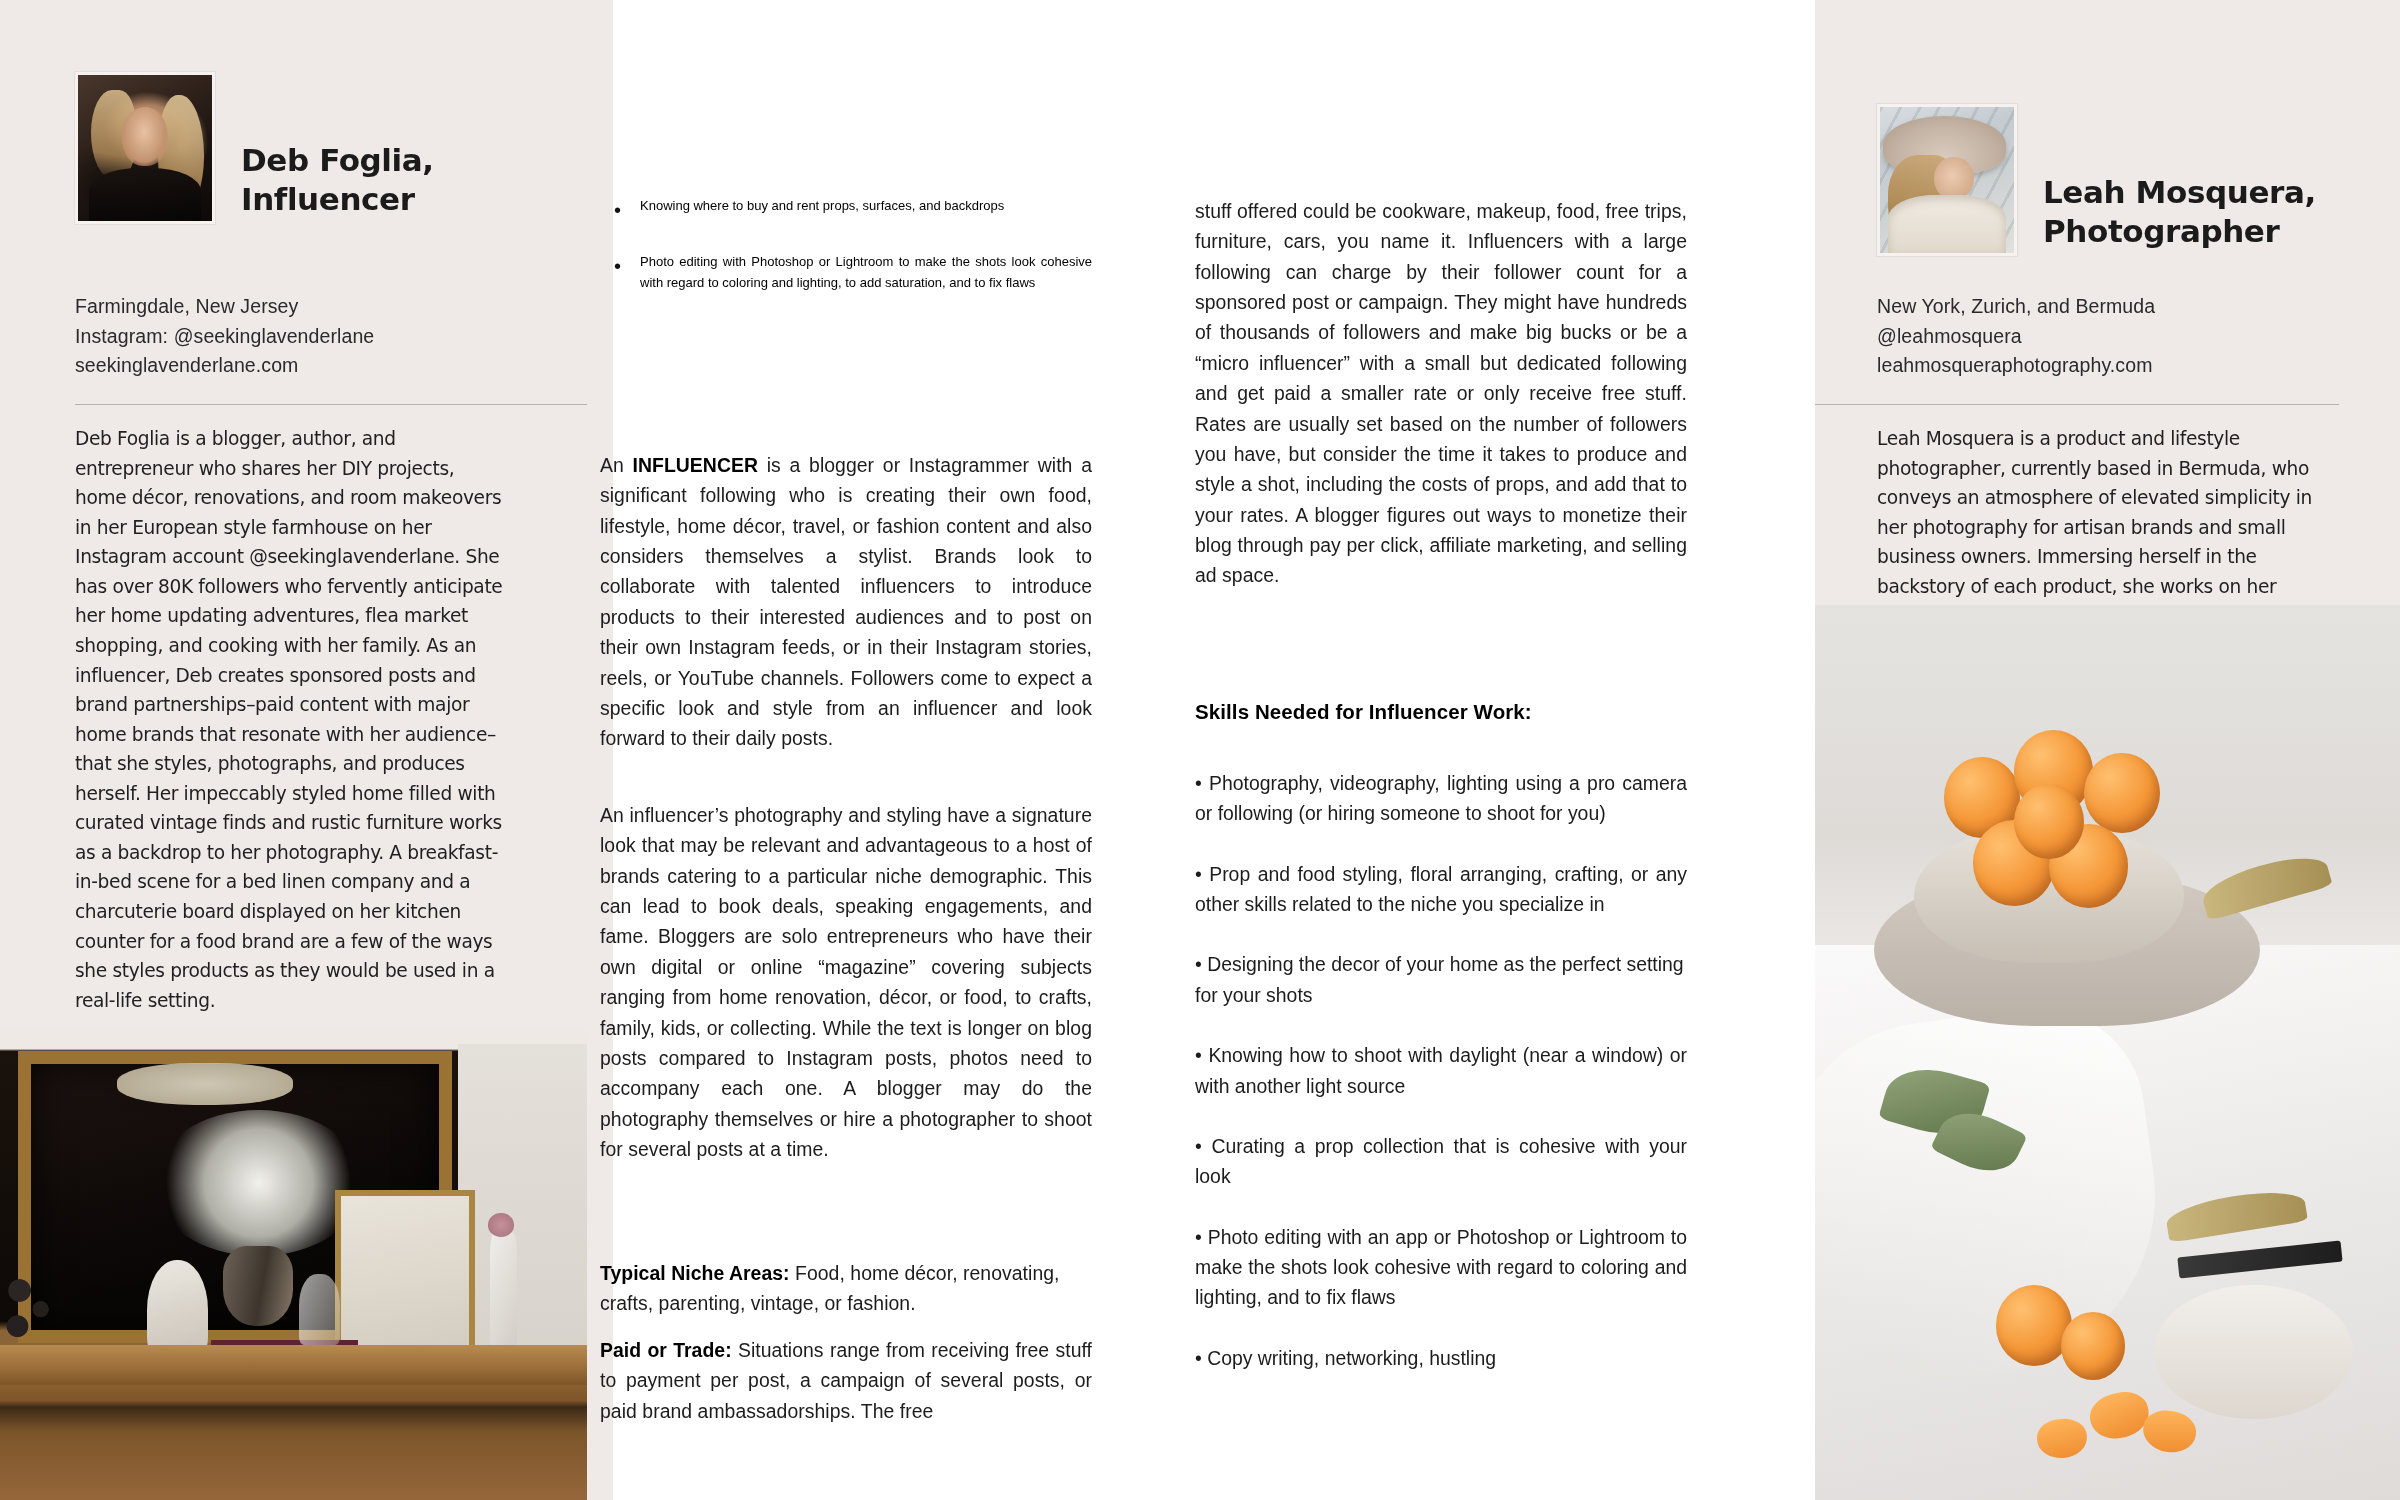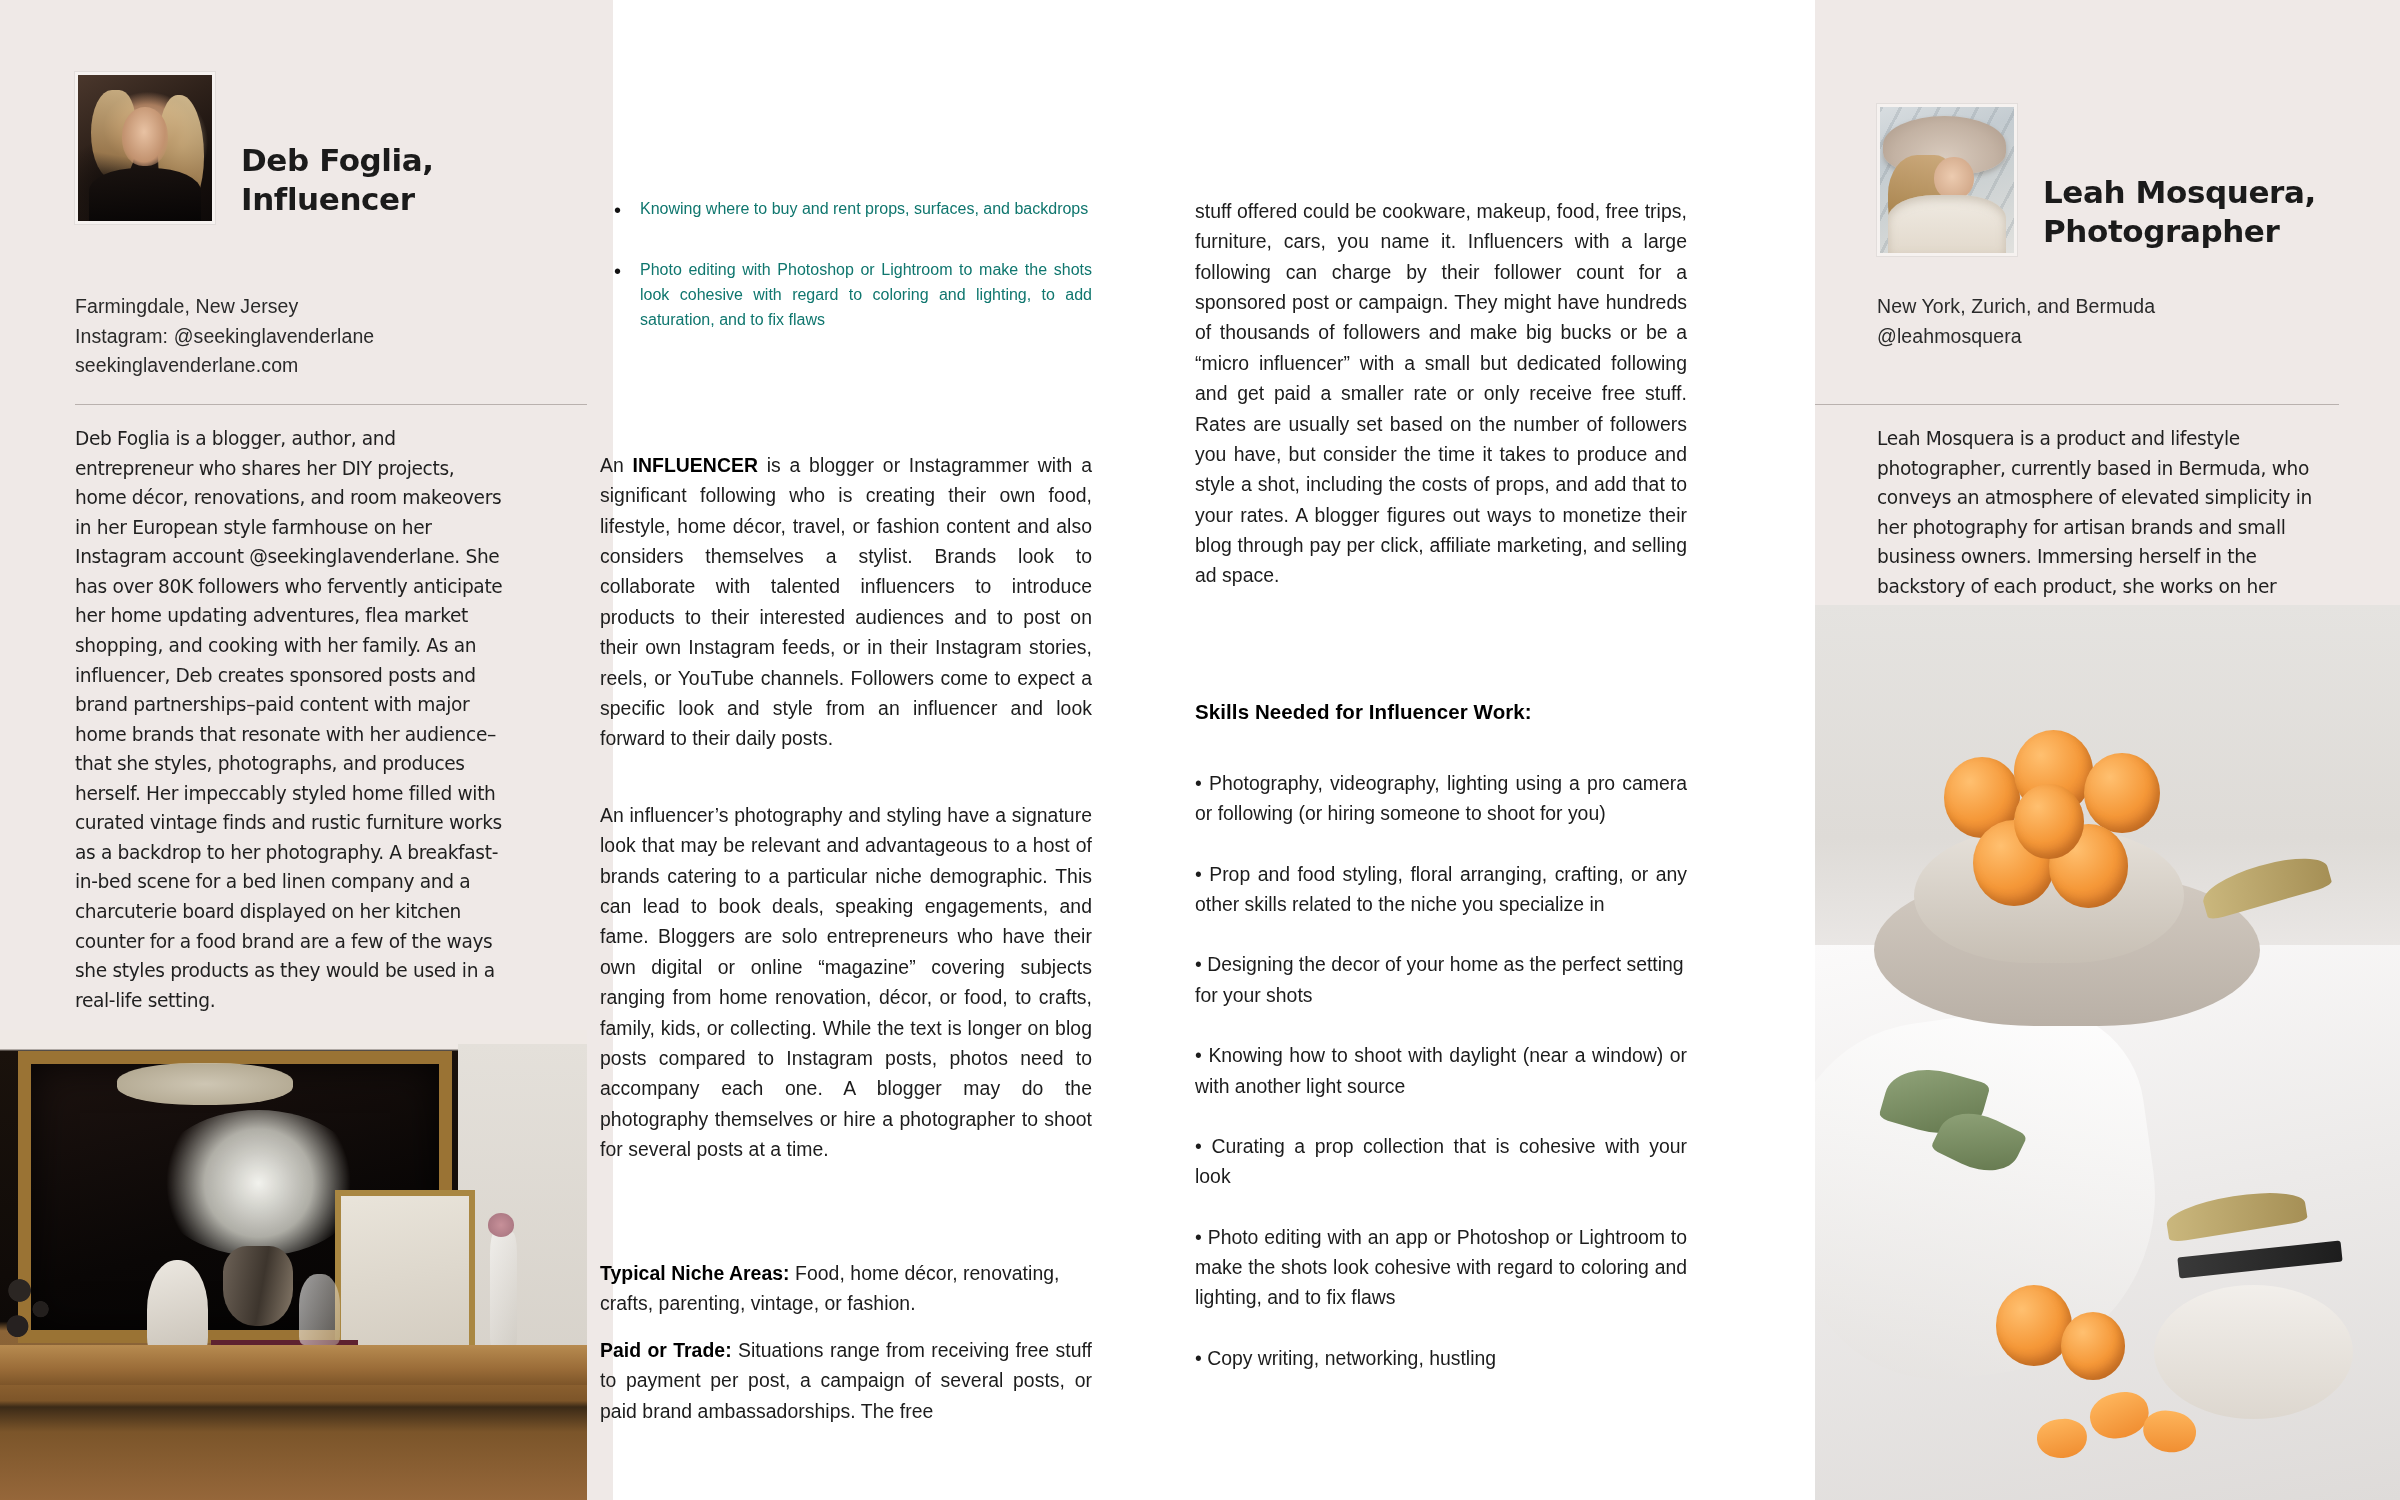--- a/index.html
+++ b/index.html
@@ -63,24 +63,24 @@
     letter-spacing:.05px;
   }
   .body-text.ragged { text-align:left; }
   .body-text b, .lead-in { font-weight:700; color:#000; }
 
   ul.dot-list { list-style:none; }
   ul.dot-list li {
     position:relative;
     padding-left:40px;
     margin-bottom:36px;
-    font-size:16px;
+    font-size:13px;
     line-height:1.565;
     text-align:justify;
-    color:#0f766e;
+    color:#000000;
   }
   ul.dot-list li:last-child { margin-bottom:0; }
   ul.dot-list li::before {
     content:"\2022";
     position:absolute; left:14px; top:-1px;
     font-size:20px; color:#111;
   }
 
   .section-head {
     font-weight:700;
@@ -296,20 +296,21 @@
       </div>
       <div class="profile-name">
         <div>Leah Mosquera,</div>
         <div>Photographer</div>
       </div>
     </div>
 
     <div class="contact" style="position:absolute; left:62px; top:292px; width:490px;">
       <div>New York, Zurich, and Bermuda</div>
       <div>@leahmosquera</div>
+      <div>leahmosqueraphotography.com</div>
     </div>
 
     <div class="divider" style="position:absolute; left:0px; top:404px; width:524px;"></div>
 
     <p class="bio" style="position:absolute; left:62px; top:424px; width:442px;">Leah Mosquera is a product and lifestyle photographer, currently based in Bermuda, who conveys an atmosphere of elevated simplicity in her photography for artisan brands and small business owners. Immersing herself in the backstory of each product, she works on her own, styling the jewelry, fashion, healthy lifestyle, and housewares products on a backdrop of the pristine landscapes and within the homes she’s lived in. She works with natural light and a collection of modern, organic style furniture, flowers, and textured props to achieve a soft and inviting, airy look. Combining her two passions, styling and photography, with a bit of confidence and gut instinct she has created her ideal creative career.</p>
 
     <div class="photo" style="left:0; top:605px; width:585px; height:895px;">
       <div class="art-citrus">
         <div class="ac-cloth"></div>
         <div class="ac-cloth2"></div>

